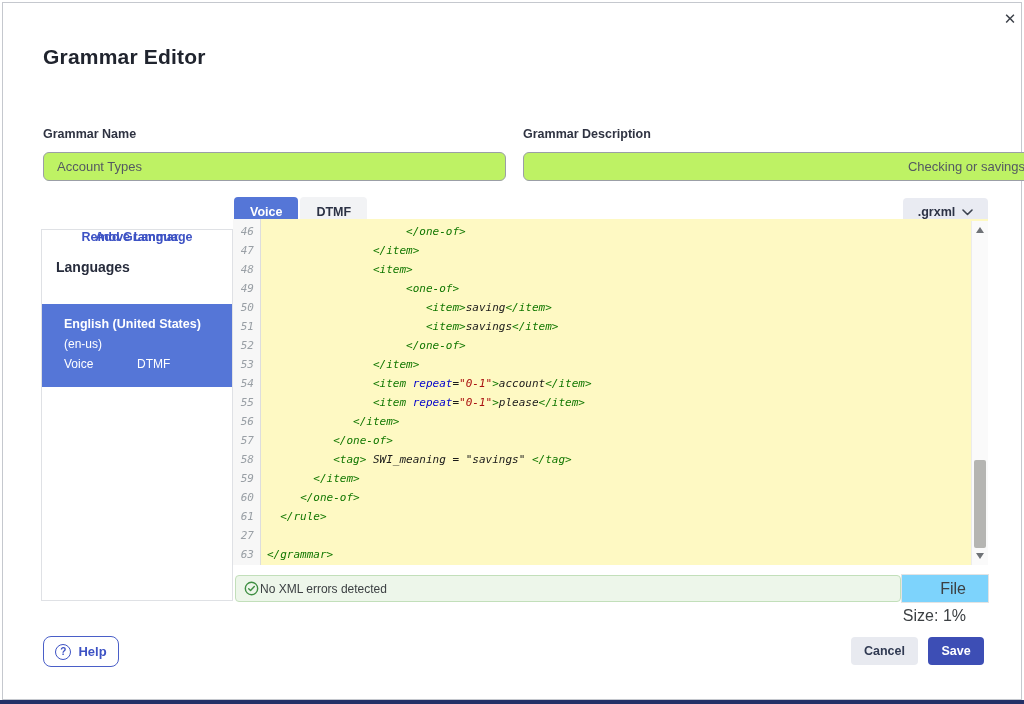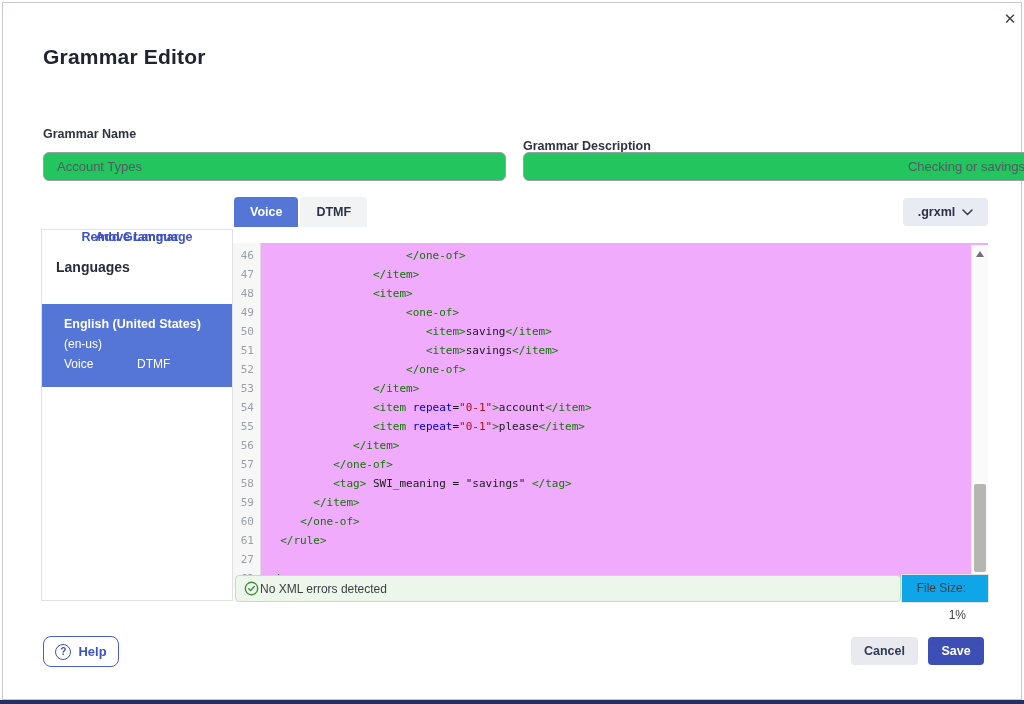--- a/index.html
+++ b/index.html
@@ -11,24 +11,24 @@
   .bottom-accent { position:absolute; left:0; bottom:0; width:1024px; height:4px; background:#233067; }
 
   .close-x { position:absolute; left:996px; top:5px; width:22px; height:22px;
              font-size:15px; color:#3a3f47; text-align:center; line-height:22px; cursor:pointer; }
 
   .page-title { position:absolute; left:40px; top:42px; font-size:21px; font-weight:700;
                 color:#20242e; letter-spacing:.2px; }
 
   .field-label { position:absolute; top:124px; font-size:12.5px; font-weight:700; color:#2f3342; }
   .field-input { position:absolute; top:149px; height:29px; border:1px solid #9b9fa6; border-radius:6px;
-                 background:#22c55e; font-family:"Liberation Sans",sans-serif; font-size:13px; color:#545962;
+                 background:#bef264; font-family:"Liberation Sans",sans-serif; font-size:13px; color:#545962;
                  padding:0 13px; outline:none; }
   #name-label  { left:40px; }  #name-input { left:40px;  width:463px; }
-  #desc-label  { left:520px;margin-top:12px; } #desc-input { left:520px; width:516px;text-align:right; }
+  #desc-label  { left:520px; } #desc-input { left:520px; width:516px;text-align:right; }
 
   .tab-bar { position:absolute; left:231px; top:194px; height:30px; display:flex; gap:2px; }
   .tab { height:30px; padding:0 16px; display:flex; align-items:center; justify-content:center;
          font-size:12.5px; font-weight:700; color:#2c3245; background:#f2f3f5;
          border-radius:4px 4px 0 0; cursor:pointer; }
   .tab.active { background:#5576d7; color:#fff; }
 
   .format-dd { position:absolute; left:900px; top:195px; width:85px; height:28px; background:#e9ebf2;
                border-radius:4px; display:flex; align-items:center; justify-content:center; gap:7px;
                font-size:12.5px; font-weight:700; color:#2c3245; cursor:pointer; }
@@ -42,21 +42,21 @@
   .lang-name { font-size:12.5px; font-weight:700; line-height:21px; }
   .lang-code { font-size:12px; line-height:19px; }
   .lang-modes { font-size:12px; line-height:20px; }
   .lang-modes span { display:inline-block; min-width:73px; cursor:pointer; }
   .lang-link { position:absolute; width:100%; text-align:center; font-size:12.5px; font-weight:700;
                color:#3d52c4; cursor:pointer; }
   .lang-link:nth-of-type(1) { top:309px; }
   .lang-link:nth-of-type(2) { top:347px; }
 
   
-  .editor { position:absolute; left:230px; top:240px; width:755px; height:346px; background:#f0abfc; }
+  .editor { position:absolute; left:230px; top:216px; width:755px; height:346px; background:#fef9c3;font-style:italic; }
   .gutter { position:absolute; left:0; top:0; width:28px; height:346px; background:#f7f7f7;
             border-right:1px solid #ddd; padding-top:3px; }
   .ln { height:19px; line-height:19px; font-family:"DejaVu Sans Mono",monospace; font-size:11px;
         color:#9aa0a6; text-align:right; padding-right:6px; }
   .code { position:absolute; left:29px; top:0; right:17px; height:346px; padding:3px 0 0 5px;
           overflow:hidden; cursor:text; }
   .cl { height:19px; line-height:19px; font-family:"DejaVu Sans Mono",monospace; font-size:11px;
         white-space:pre; color:#1a1a1a; }
   .tk-t { color:#117700; } .tk-a { color:#0000cc; } .tk-s { color:#aa1111; } .tk-p { color:#1a1a1a; }
 
@@ -69,21 +69,21 @@
   .sb-dn { bottom:6px; border-top:6px solid #6f7377; }
   .sb-thumb { position:absolute; left:2px; top:239px; width:12px; height:88px; background:#b5b5b2;
               border-radius:2px; cursor:grab; }
 
   
   .status-box { position:absolute; left:232px; top:572px; width:666px; height:27px; background:#edf6ea;
                 border:1px solid #c2dfba; border-radius:4px; display:flex; align-items:center; }
   .status-box svg { margin-left:8px; }
   .status-text { margin-left:1px; font-size:12px; color:#3c4043; }
   .filesize { position:absolute; left:898px; top:571px; width:88px; height:29px; border:1px solid #e3e3e3;
-              background:#0ea5e9; font-size:12px; color:#3c4043; text-align:right; line-height:27px;
+              background:#7dd3fc; font-size:16px; color:#3c4043; text-align:right; line-height:27px;
               padding-right:22px; }
 
   
   .help-btn { position:absolute; left:40px; top:633px; width:76px; height:31px; background:#fff;
               border:1.5px solid #4a5fc8; border-radius:8px; display:flex; align-items:center;
               justify-content:center; gap:7px; cursor:pointer; }
   .help-q { width:16px; height:16px; border:1.5px solid #3d52c4; border-radius:50%; color:#3d52c4;
             font-size:10px; font-weight:700; display:flex; align-items:center; justify-content:center; }
   .help-txt { font-size:13px; font-weight:700; color:#3d52c4; }
   .cancel-btn { position:absolute; left:848px; top:634px; width:67px; height:28px; background:#e8eaf0;

